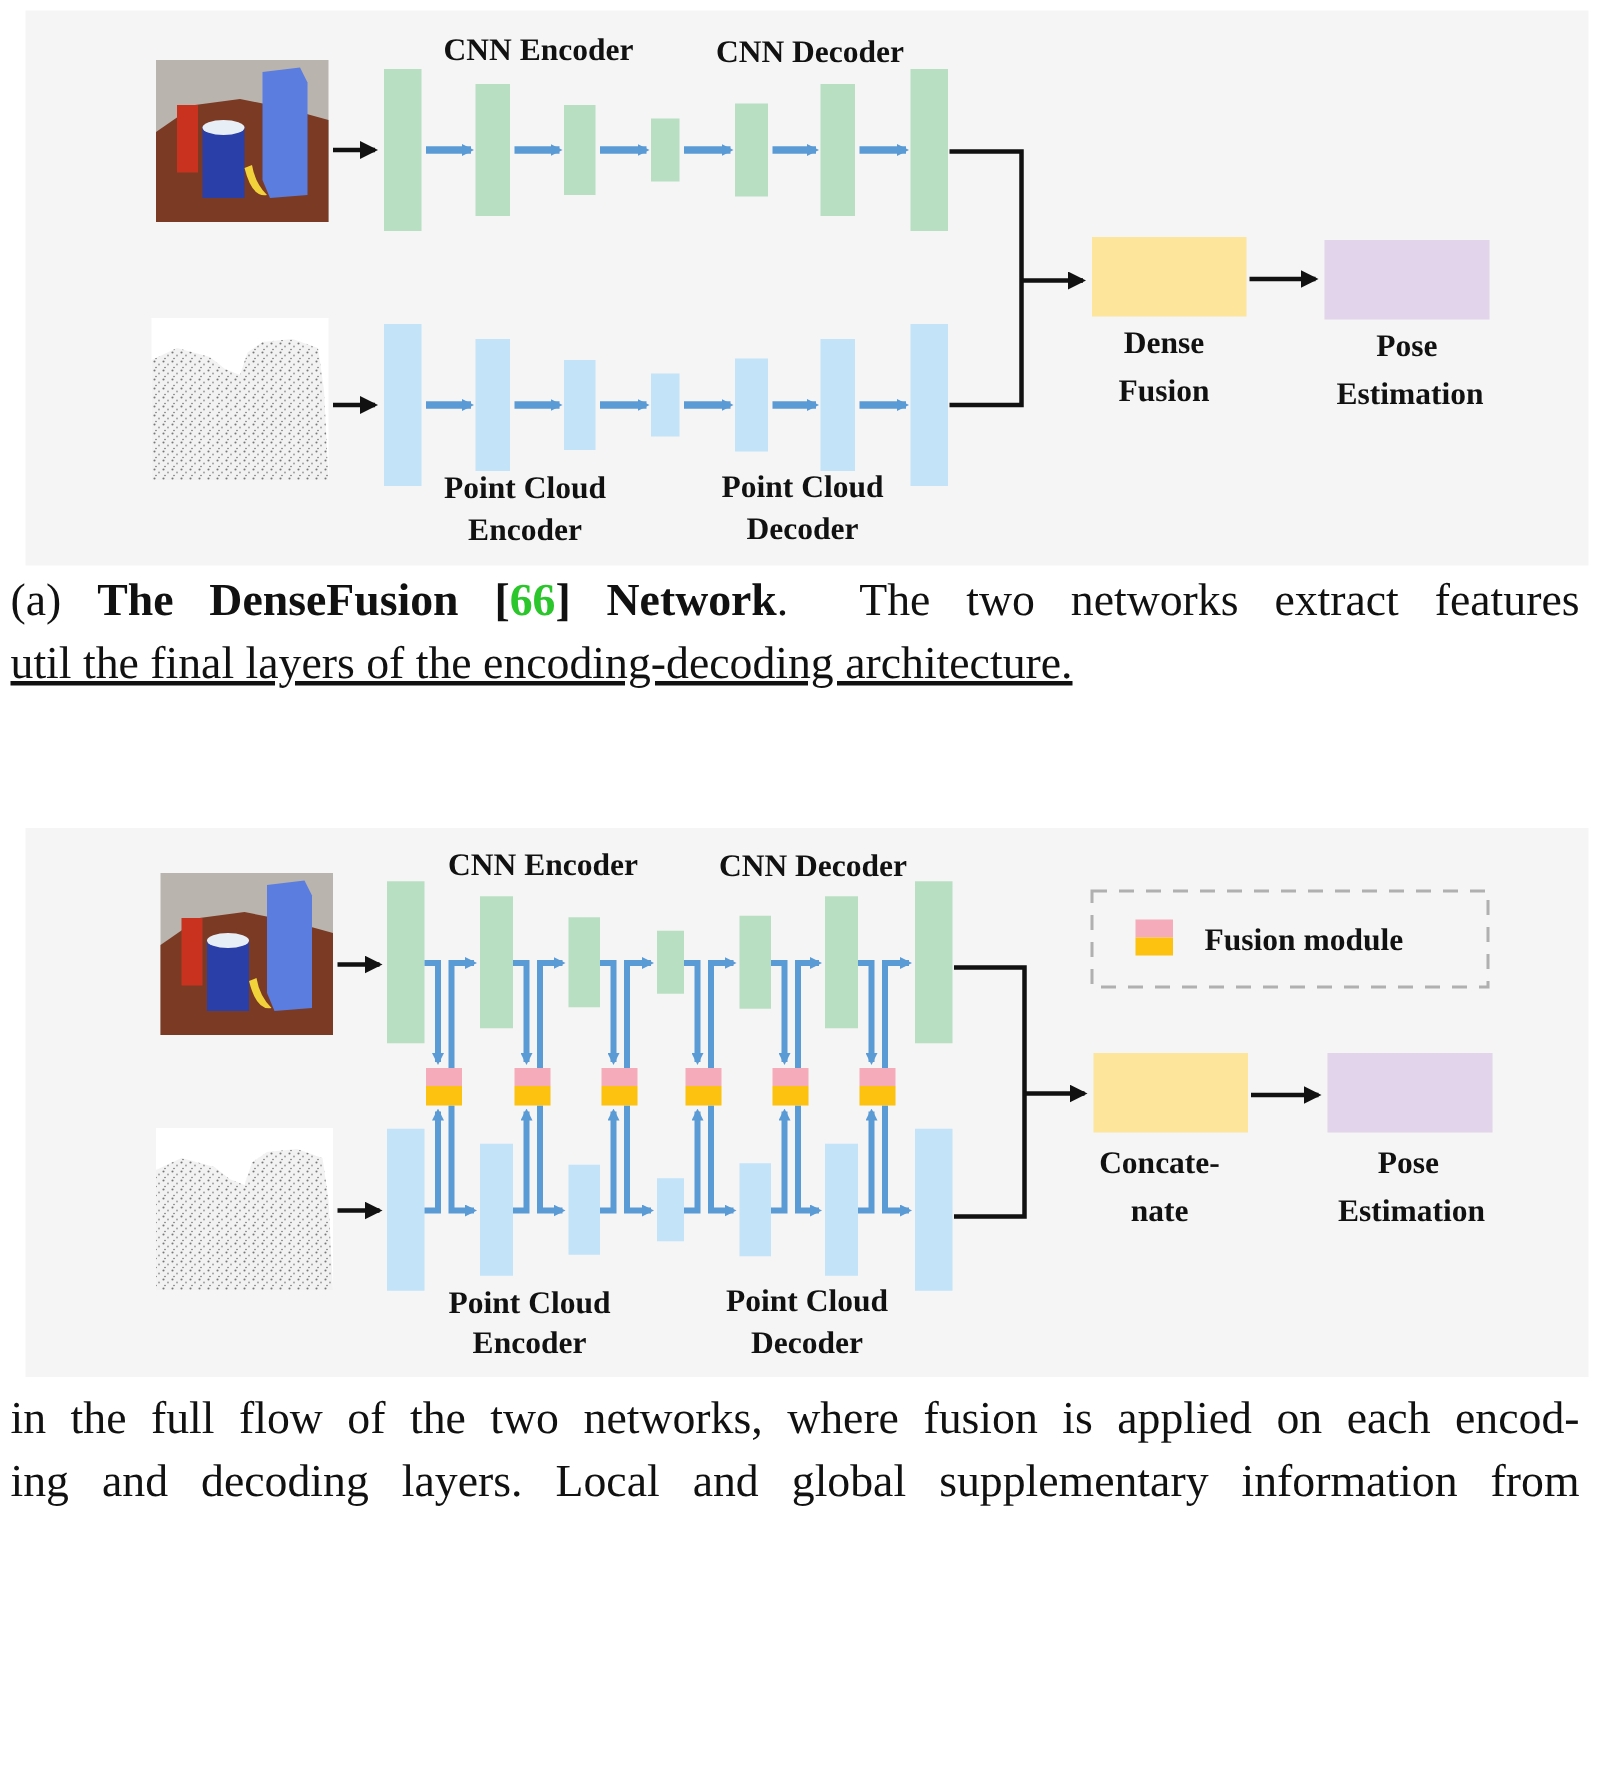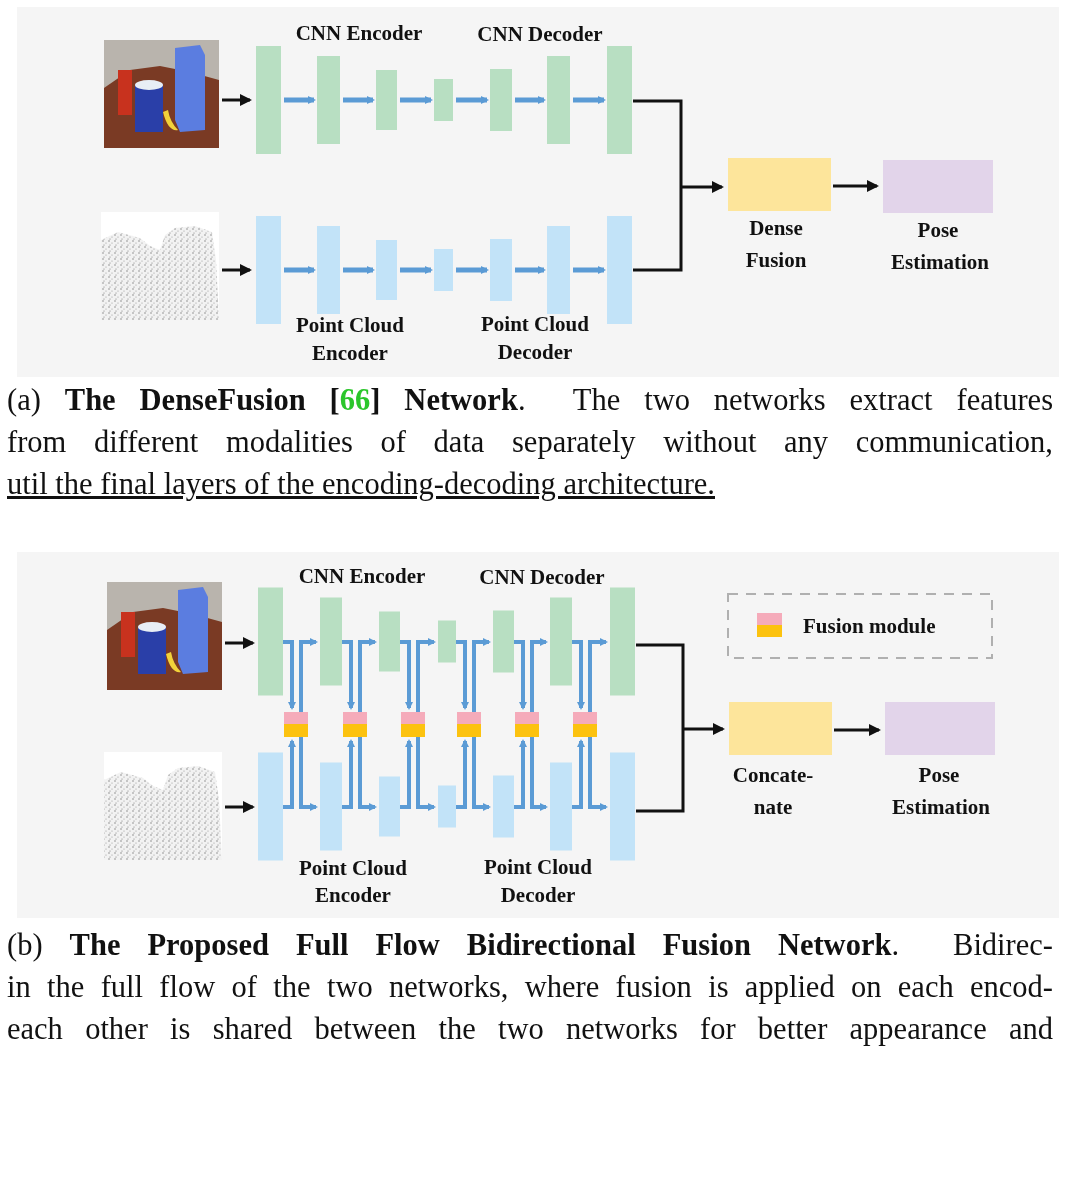--- a/index.html
+++ b/index.html
@@ -217,21 +217,19 @@
     <text class="lbl" x="538" y="902" text-anchor="middle">Decoder</text>
     <text class="lbl" x="773" y="782" text-anchor="middle">Concate-</text>
     <text class="lbl" x="773" y="814" text-anchor="middle">nate</text>
     <text class="lbl" x="939" y="782" text-anchor="middle">Pose</text>
     <text class="lbl" x="941" y="814" text-anchor="middle">Estimation</text>
   </g>
 </svg>
 
 <div class="caption" style="top:380px;">
   <span class="cap-line"><span>(a) </span><span class="b">The DenseFusion </span><span class="b">[</span><span class="b ref" style="color: rgb(43, 198, 43);">66</span><span class="b">]</span><span class="b"> Network</span><span>.  The two networks extract features</span></span>
-  <span class="cap-line">from different modalities of data separately without any communication,</span>
   <span class="cap-line last">util the final layers of the encoding-decoding architecture.</span>
 </div>
 
 <div class="caption" style="top:925px;">
-  <span class="cap-line"><span>(b) </span><span class="b">The Proposed Full Flow Bidirectional Fusion Network</span><span>.  Bidirec-</span></span>
   <span class="cap-line">in the full flow of the two networks, where fusion is applied on each encod-</span>
-  <span class="cap-line">each other is shared between the two networks for better appearance and</span>
+  <span class="cap-line">ing and decoding layers. Local and global supplementary information from</span>
 </div>
 
 </body></html>

